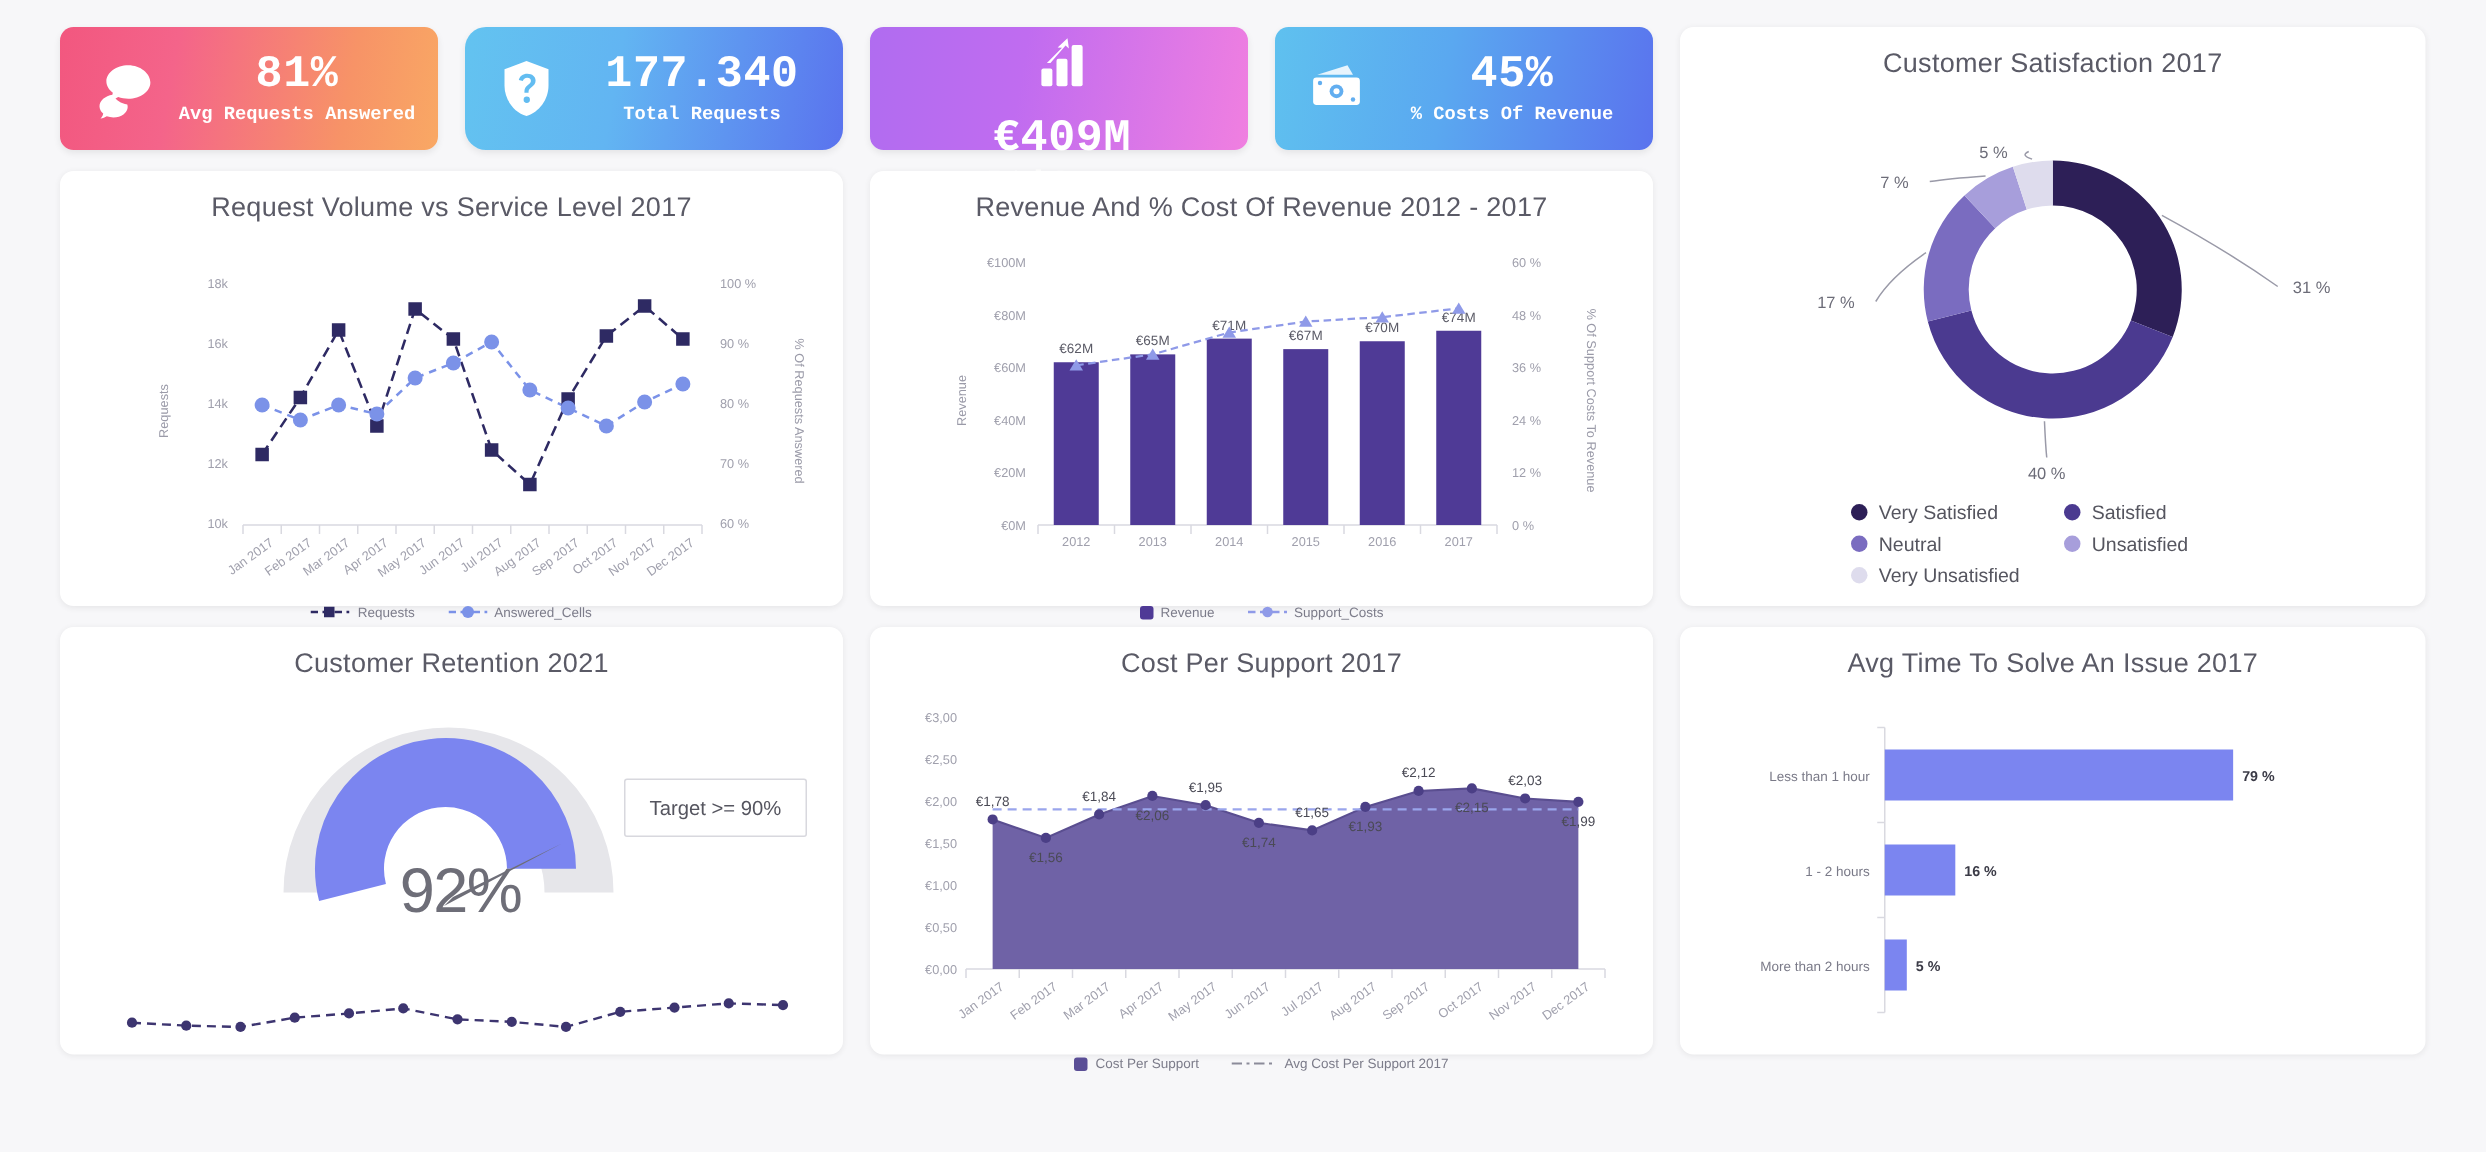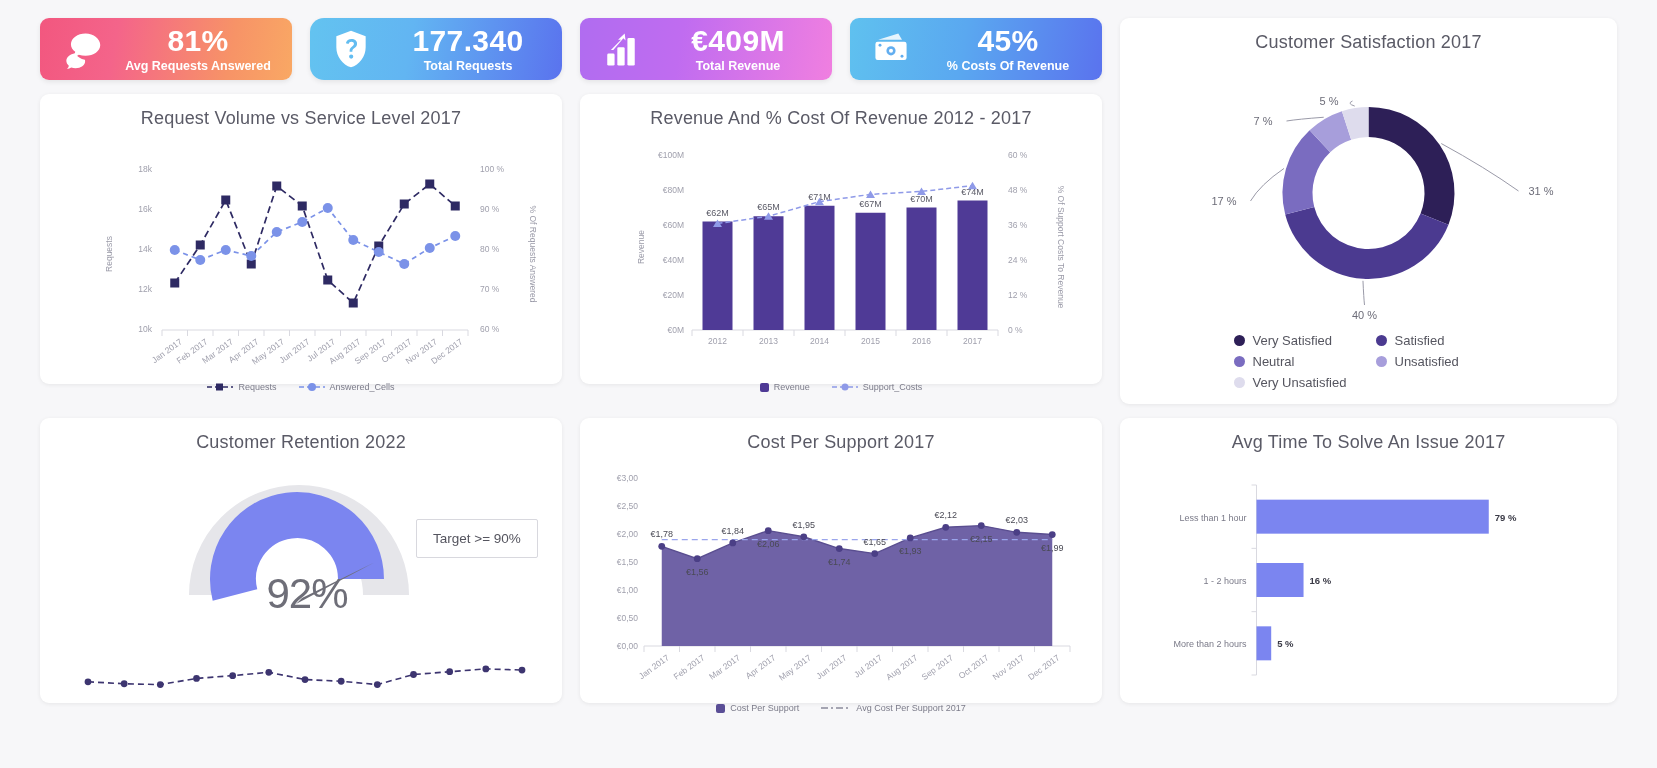--- a/index.html
+++ b/index.html
@@ -6,34 +6,34 @@
   body {
     width: 1657px; height: 768px;
     background: #f7f7f9;
     font-family: "Liberation Sans", sans-serif;
     overflow: hidden;
     position: relative;
   }
   .dash { position: absolute; inset: 0; padding: 18px 40px 0 40px; }
 
   
-  .kpi-row { display: flex; gap: 18px; height: 62px; }
+  .kpi-row { display: flex; gap: 18px; height: 82px; font-family: Liberation Mono, monospace; }
   .kpi {
     flex: 1; border-radius: 9px; display: flex; align-items: center;
     padding: 0 14px 0 18px; gap: 14px; color: #fff;
     box-shadow: 0 2px 5px rgba(0,0,0,.08);
   }
   .kpi-icon { width: 46px; height: 46px; flex: 0 0 46px; display:flex; align-items:center; justify-content:center; }
   .kpi-icon svg { width: 44px; height: 44px; fill: #fff; }
   .kpi-txt { flex: 1; text-align: center; line-height: 1.05; }
   .kpi-val { font-size: 30px; font-weight: 700; letter-spacing: .4px; }
   .kpi-lab { font-size: 12.5px; font-weight: 700; margin-top: 3px; }
   .kpi.k1 { background: linear-gradient(100deg,#f2577f 0%,#f4648a 30%,#f79367 75%,#f9a864 100%); }
   .kpi.k2 { background: linear-gradient(100deg,#63c3f0 0%,#62b5f2 40%,#5a73ee 100%); border-radius: 14px; }
-  .kpi.k3 { background: linear-gradient(100deg,#b06cf0 0%,#c06cf0 40%,#f07fe0 100%); }
+  .kpi.k3 { background: linear-gradient(100deg,#b06cf0 0%,#c06cf0 40%,#f07fe0 100%); flex-direction: column; }
   .kpi.k4 { background: linear-gradient(100deg,#5fc1ef 0%,#5aa8f0 45%,#5a73ee 100%); }
 
   
   .top-wrap { display: flex; gap: 18px; }
   .kpi-col { flex: 0 0 1045px; }
   .right-col { flex: 1; }
 
   
   .card {
     background: #fff; border-radius: 9px; box-shadow: 0 1px 4px rgba(0,0,0,.07);
@@ -362,21 +362,21 @@
             <span>Very Unsatisfied</span>
           </div>
         </div>
       </div>
     </div>
   </div>
 
   <div class="row3">
 
     <div class="card col-a">
-      <div class="card-title">Customer Retention 2022</div>
+      <div class="card-title">Customer Retention 2021</div>
       <svg width="522" height="255" viewBox="0 0 522 255">
         <path d="M 172 142 A 87 87 0 0 1 346 142" fill="none" stroke="#e6e6ea" stroke-width="46"></path>
         <path id="gauge-arc" fill="none" stroke="#7b85f0" stroke-width="46" d="M 195 142 A 64 64 0 1 1 320.9893223122324 126.08384722144926"></path>
         <g id="gauge-needle">
             <path d="M 256 151 L 262 145 L 334.25587930608646 109.43387296794793 Z" fill="#6e6e78"></path>
           </g>
         <polyline id="spark-line" fill="none" stroke="#3d3570" stroke-width="1.6" stroke-dasharray="6,4" points="48,228.8 84.16666666666666,230.76 120.33333333333333,231.6 156.5,225.44 192.66666666666666,222.64 228.83333333333334,219.28 265,226.56 301.16666666666663,228.24 337.3333333333333,231.6 373.5,221.52 409.6666666666667,218.72 445.8333333333333,215.92000000000002 482,217.04"></polyline>
         <g id="spark-pts">
             <circle cx="48" cy="228.8" r="3.4" fill="#3d3570"></circle>
             <circle cx="84.16666666666666" cy="230.76" r="3.4" fill="#3d3570"></circle>

